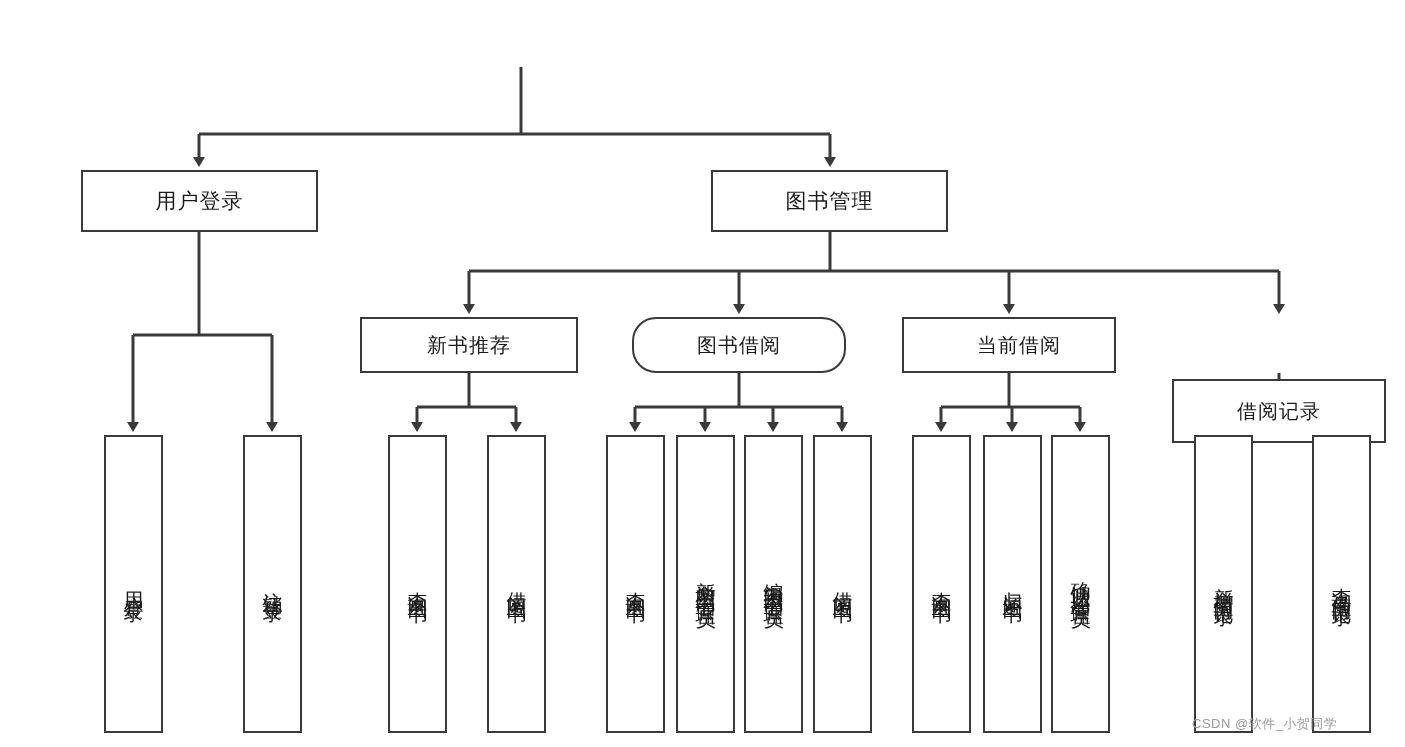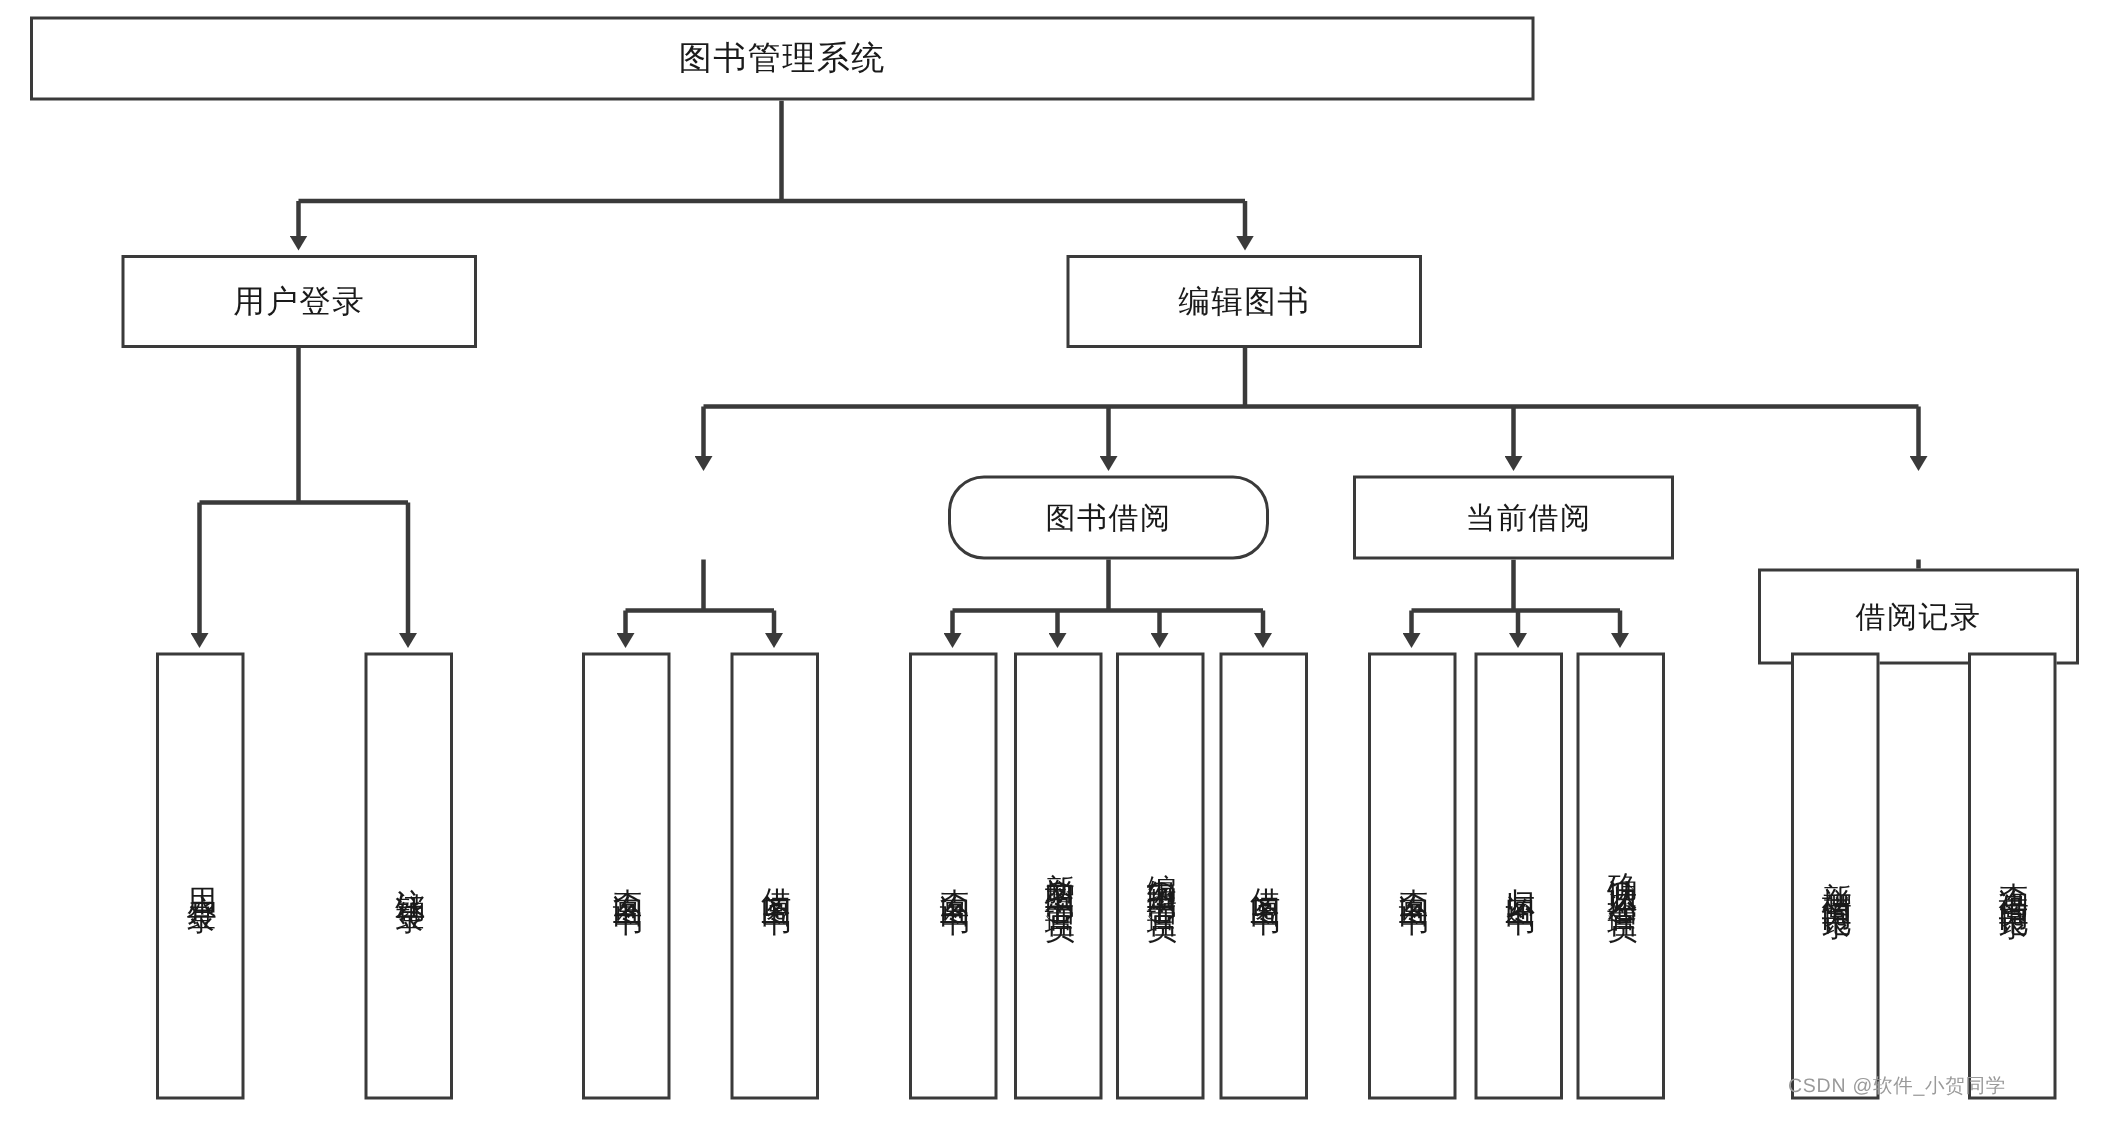--- a/index.html
+++ b/index.html
@@ -118,31 +118,31 @@
       <path d="M1012,407 L1012,423" marker-end="url(#arrow)"></path>
       <path d="M1080,407 L1080,423" marker-end="url(#arrow)"></path>
 
       <path d="M1279,373 L1279,407"></path>
       <path d="M1223,407 L1341,407"></path>
       <path d="M1223,407 L1223,423" marker-end="url(#arrow)"></path>
       <path d="M1341,407 L1341,423" marker-end="url(#arrow)"></path>
     </g>
   </svg>
 
-  <div class="node node-root" style="left:20px; top:11px; width:1003px; height:56px;">
-    <span>图书管理系统</span>
-  </div>
 
   <div class="node node-branch" style="left:81px; top:170px; width:237px; height:62px;">
     <span>用户登录</span>
   </div>
   <div class="node node-branch" style="left:711px; top:170px; width:237px; height:62px;">
-    <span>编辑图书</span>
+    <span>图书管理</span>
   </div>
 
+  <div class="node node-sub" style="left:360px; top:317px; width:218px; height:56px;">
+    <span>新书推荐</span>
+  </div>
   <div class="node node-sub" style="left:632px; top:317px; width:214px; height:56px;border-radius:24px;">
     <span>图书借阅</span>
   </div>
   <div class="node node-sub" style="left:902px; top:317px; width:214px; height:56px;padding-left:20px;">
     <span>当前借阅</span>
   </div>
   <div class="node node-sub" style="left:1172px; top:334px; width:214px; height:64px;margin-top:45px;">
     <span>借阅记录</span>
   </div>
 

